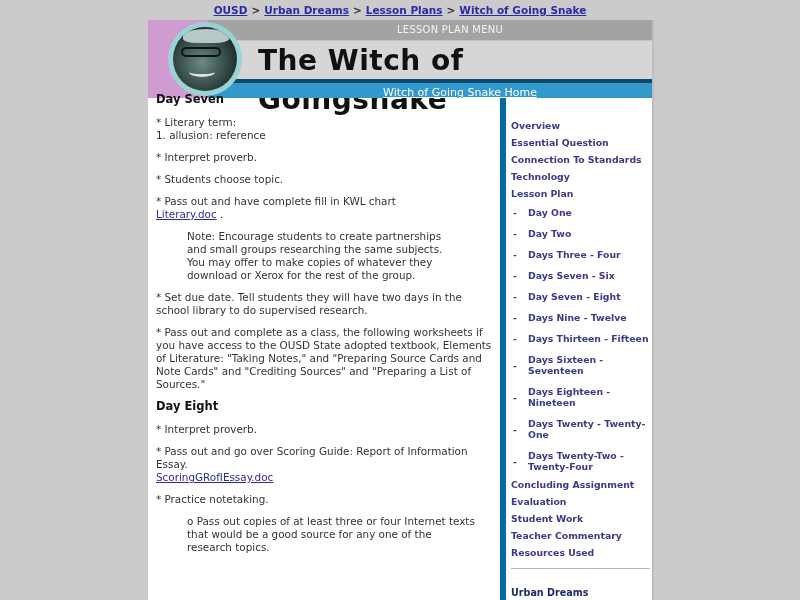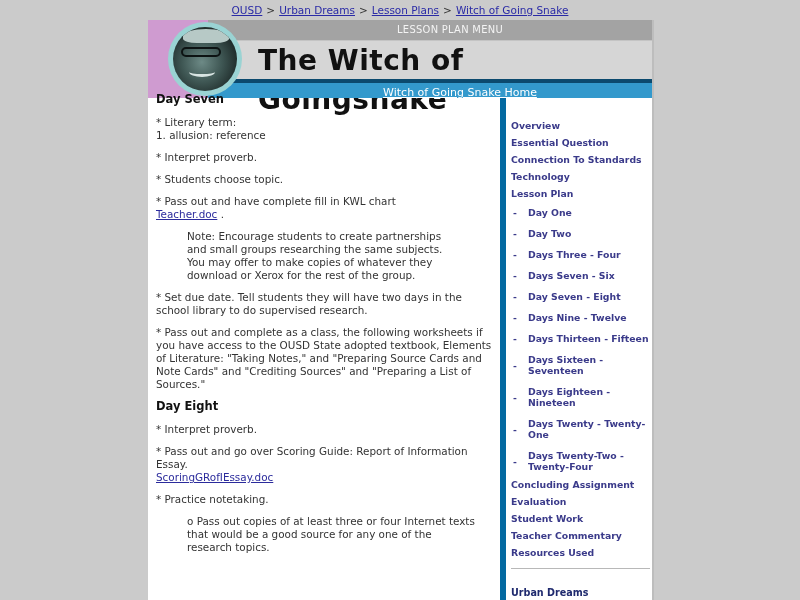--- a/index.html
+++ b/index.html
@@ -4,21 +4,21 @@
   <style>
     * { box-sizing: border-box; margin: 0; padding: 0; }
     html, body {
       width: 800px; height: 600px; overflow: hidden;
       background: #cbcbcb;
       font-family: "DejaVu Sans", sans-serif;
     }
     a { color: #2b2b9c; }
     .breadcrumb {
       position: absolute; top: 4px; left: 0; width: 800px;
-      text-align: center; font-size: 10.5px; color: #333;
+      text-align: center; font-size: 10.5px; color: #333; font-weight: bold;
     }
     .breadcrumb a { color: #2a2aa6; text-decoration: underline; }
     .breadcrumb .sep { margin: 0 4px; color: #333; }
 
     .page {
       position: absolute; left: 148px; top: 20px; width: 506px; height: 580px;
       background: #ffffff;
       border-right: 2px solid #bdbdbd;
     }
     .header { position: relative; height: 78px; }
@@ -105,21 +105,21 @@
   <div class="content">
     <h3>Day Seven</h3>
     <p>
       <span>* Literary term:</span><br>
       <span>1. allusion: reference</span>
     </p>
     <p>* Interpret proverb.</p>
     <p>* Students choose topic.</p>
     <p>
       <span>* Pass out and have complete fill in KWL chart</span><br>
-      <a href="#">Teacher.doc</a><span> .</span>
+      <a href="#">Literary.doc</a><span> .</span>
     </p>
     <p class="note">Note: Encourage students to create partnerships and small groups researching the same subjects. You may offer to make copies of whatever they download or Xerox for the rest of the group.</p>
     <p>* Set due date. Tell students they will have two days in the school library to do supervised research.</p>
     <p>* Pass out and complete as a class, the following worksheets if you have access to the OUSD State adopted textbook, Elements of Literature: "Taking Notes," and "Preparing Source Cards and Note Cards" and "Crediting Sources" and "Preparing a List of Sources."</p>
 
     <h3>Day Eight</h3>
     <p>* Interpret proverb.</p>
     <p>
       <span>* Pass out and go over Scoring Guide: Report of Information Essay.</span><br>
       <a href="#">ScoringGRofIEssay.doc</a>

